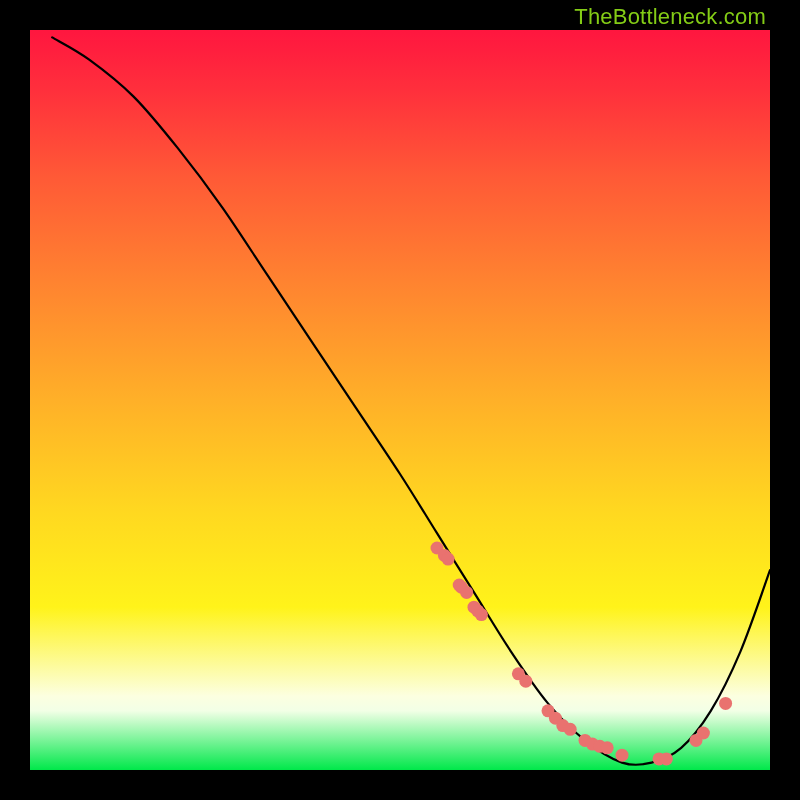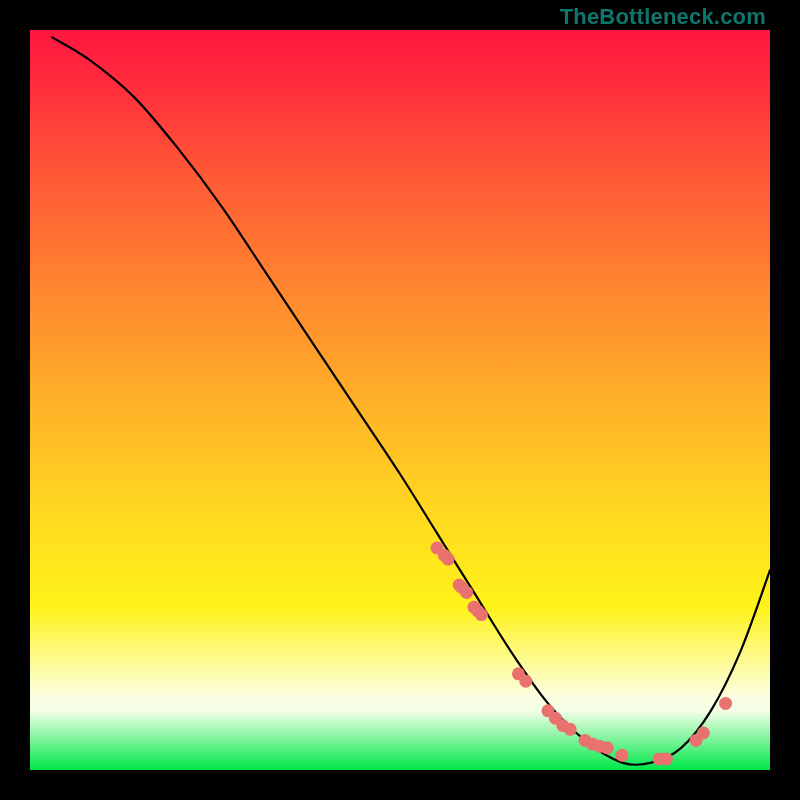--- a/index.html
+++ b/index.html
@@ -27,23 +27,23 @@
       #fff31a 78%,
       #fcffe0 90%,
       #f2ffe6 92%,
       #00e84a 100%
     );
   }
   .watermark {
     position: absolute;
     top: 4px;
     right: 34px;
-    color: #0f766e;
+    color: #84cc16;
     font-size: 22px;
-    font-weight: 700;
+    font-weight: 400;
     letter-spacing: 0.2px;
     user-select: none;
   }
   svg.overlay {
     position: absolute;
     left: 30px;
     top: 30px;
     width: 740px;
     height: 740px;
     overflow: visible;

